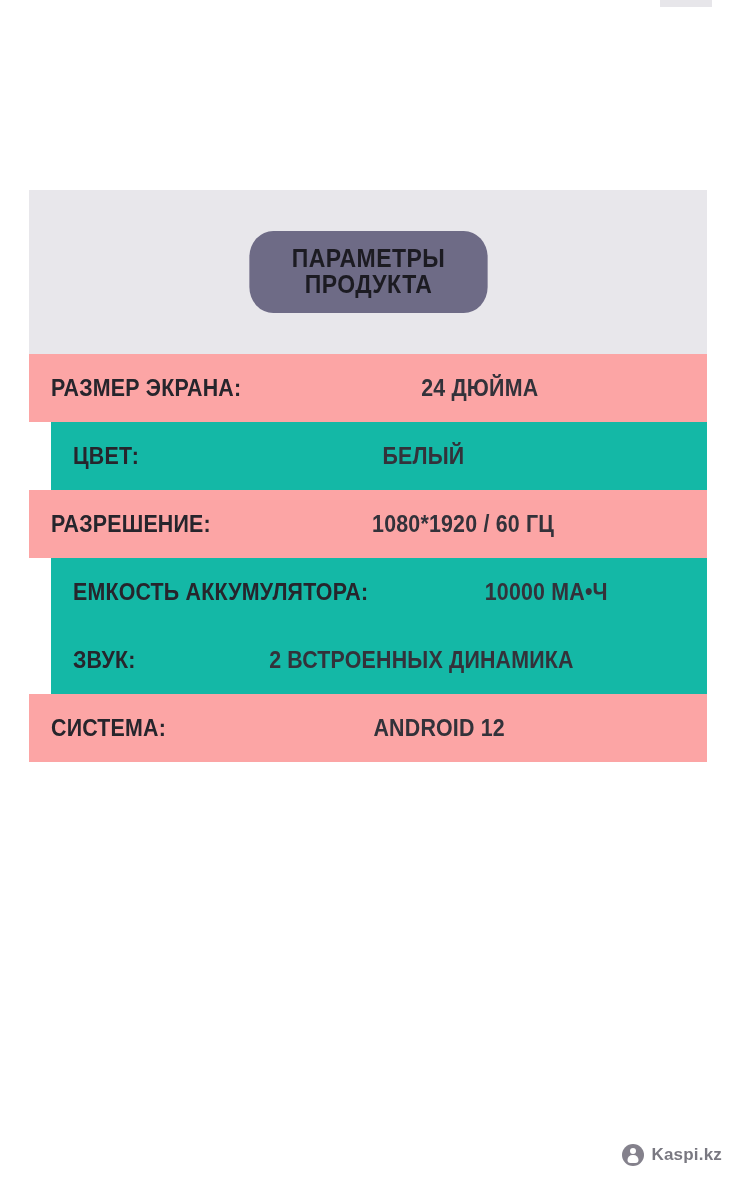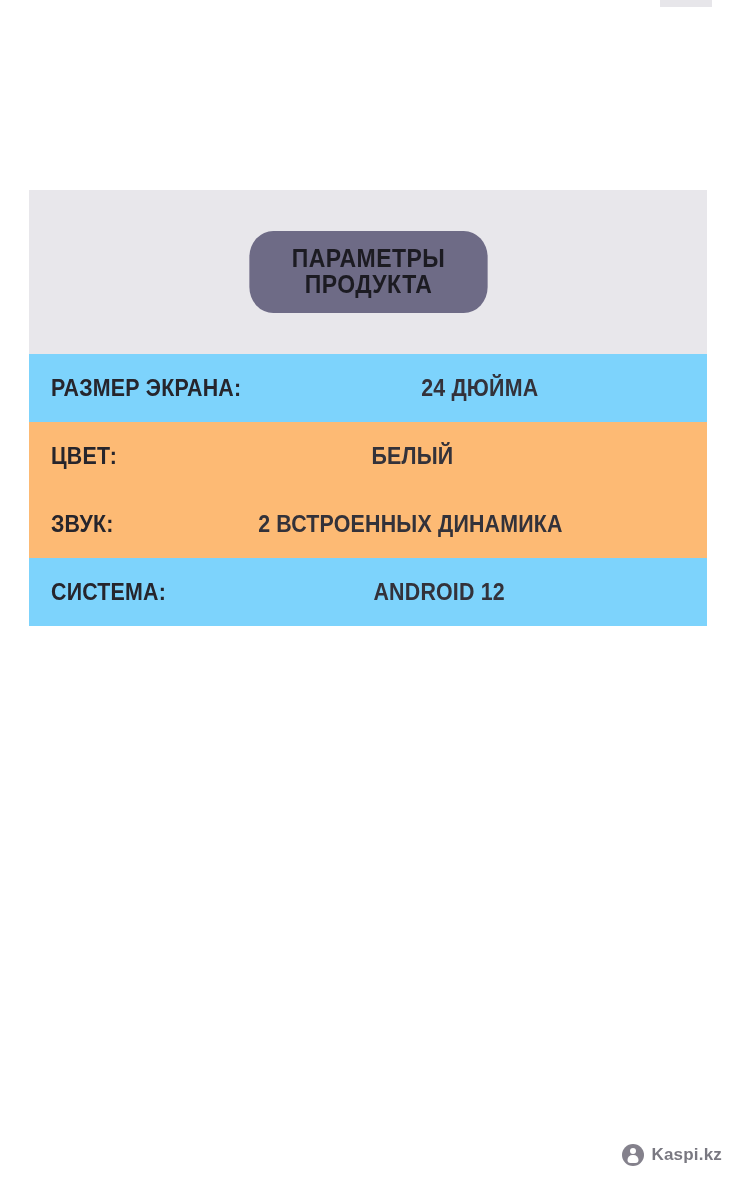--- a/index.html
+++ b/index.html
@@ -56,22 +56,22 @@
     transform: scaleX(0.92);
   }
   .title-pill span { display: block; }
 
   .row {
     display: flex;
     align-items: center;
     height: 68px;
     padding: 0 4px 0 22px;
   }
-  .row.odd  { background: #7dd3fc; }
-  .row.even { background: #fdba74; }
+  .row.odd  { background: #fca5a5; }
+  .row.even { background: #14b8a6; margin-left: 22px; }
 
   .row-label {
     flex: 0 0 auto;
     color: #26252c;
     font-weight: bold;
     font-size: 23px;
     letter-spacing: 0.2px;
     white-space: nowrap;
     transform: scaleX(0.93);
     transform-origin: left center;
@@ -151,23 +151,31 @@
     <div class="row odd">
       <div class="row-label">РАЗМЕР ЭКРАНА:</div>
       <div class="row-value">24 ДЮЙМА</div>
     </div>
 
     <div class="row even">
       <div class="row-label">ЦВЕТ:</div>
       <div class="row-value">БЕЛЫЙ</div>
     </div>
 
+    <div class="row odd">
+      <div class="row-label">РАЗРЕШЕНИЕ:</div>
+      <div class="row-value">1080*1920 / 60 ГЦ</div>
+    </div>
 
 
 
+    <div class="row even">
+      <div class="row-label">ЕМКОСТЬ АККУМУЛЯТОРА:</div>
+      <div class="row-value">10000 МА•Ч</div>
+    </div>
 
 
     <div class="row even">
       <div class="row-label">ЗВУК:</div>
       <div class="row-value">2 ВСТРОЕННЫХ ДИНАМИКА</div>
     </div>
 
     <div class="row odd">
       <div class="row-label">СИСТЕМА:</div>
       <div class="row-value">ANDROID 12</div>

